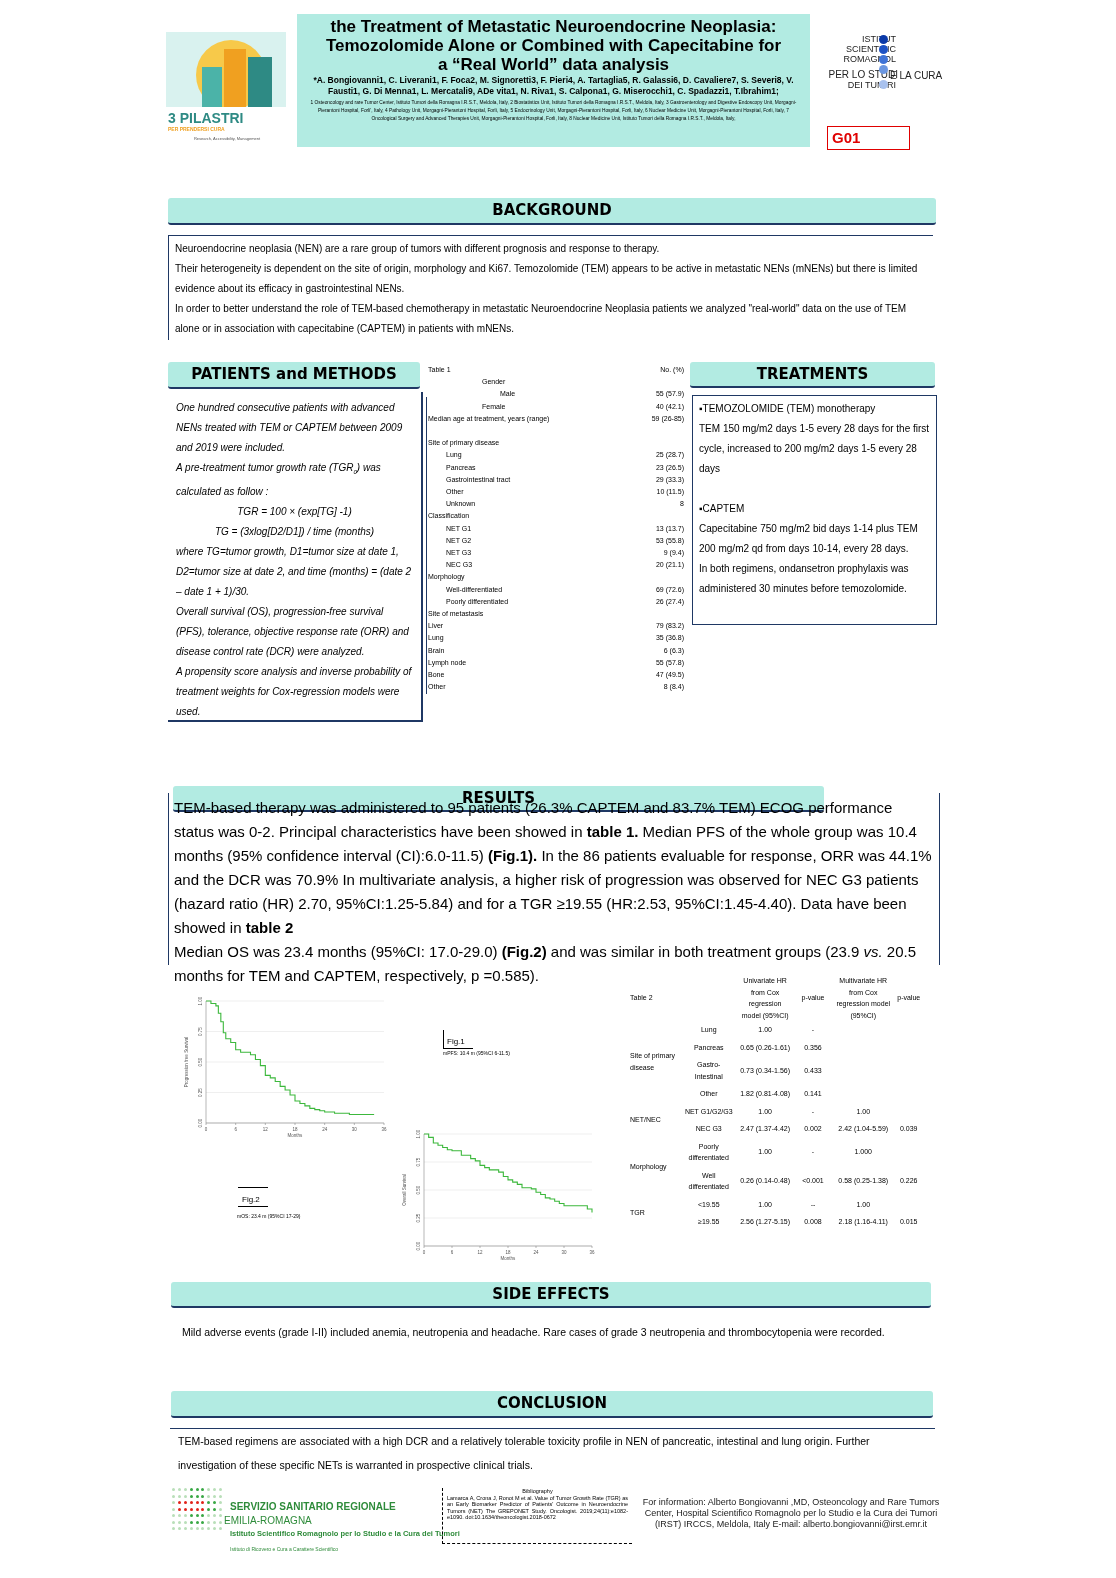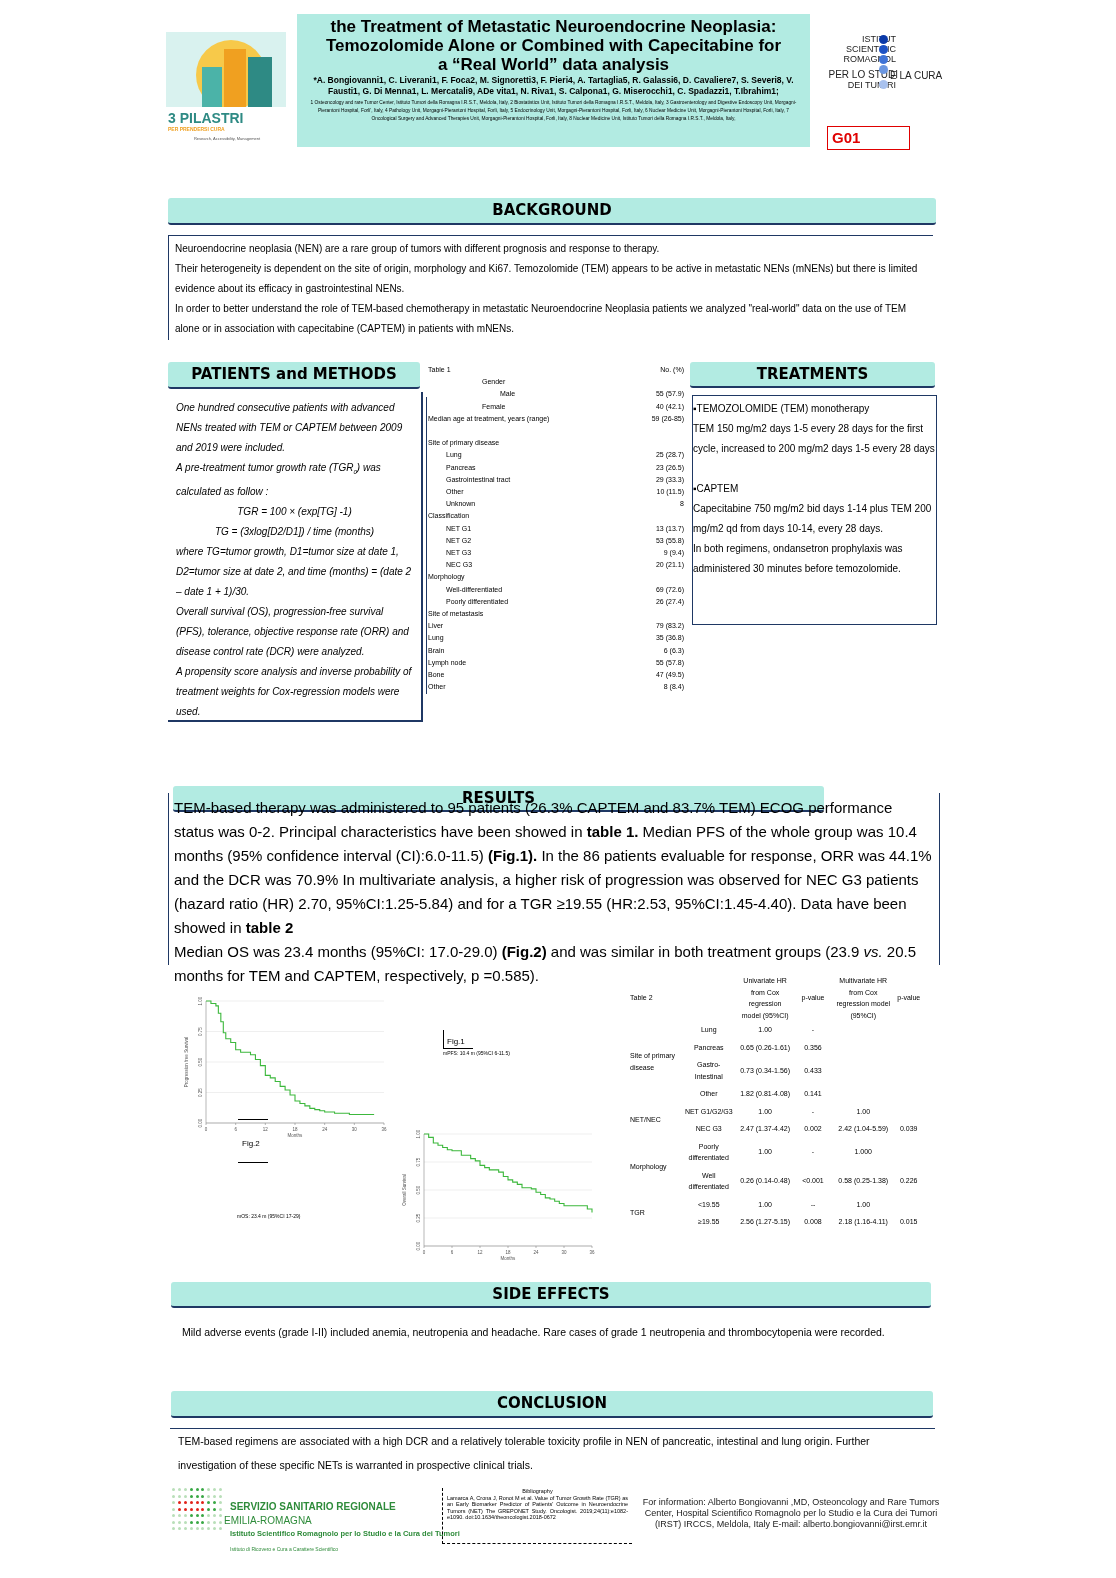--- a/index.html
+++ b/index.html
@@ -46,21 +46,21 @@
   .pm-box p { margin: 0; font-style: italic; }
   .center { text-align: center; }
 
   
   .t1 { left: 428px; top: 364px; width: 260px; font-size: 7px; line-height: 12.2px; }
   .t1 .row { display: flex; justify-content: space-between; }
   .t1 .row .v { width: 60px; text-align: right; padding-right: 4px; }
   .t1-left-border { left: 426px; top: 397px; width: 0; height: 297px; border-left: 1.5px solid #1f3864; }
 
   
-  .tr-box { left: 692px; top: 395px; width: 245px; height: 230px; border: 1.5px solid #1f3864; padding: 3px 0; box-sizing: border-box; }
+  .tr-box { left: 692px; top: 395px; width: 245px; height: 230px; border: 1.5px solid #1f3864; padding: 3px 6px; box-sizing: border-box; }
   .tr-box p { margin: 0; }
 
   
   .res-box { left: 168px; top: 793px; width: 772px; height: 172px; border-left: 1.5px solid #1f3864; border-right: 1.5px solid #1f3864; padding: 3px 5px; box-sizing: border-box; font-size: 15px; line-height: 24px; }
 
   
   .chart { position: absolute; }
   .chart svg { display: block; }
   .fig-label { font-size: 8px; }
   .fig-sub { font-size: 5px; }
@@ -353,21 +353,21 @@
       <text x="138" y="126" font-size="4.5" fill="#555" text-anchor="middle" font-family="Liberation Sans, sans-serif">24</text>
       <line x1="166" x2="166" y1="118" y2="120" stroke="#888" stroke-width="0.6"></line>
       <text x="166" y="126" font-size="4.5" fill="#555" text-anchor="middle" font-family="Liberation Sans, sans-serif">30</text>
       <line x1="194" x2="194" y1="118" y2="120" stroke="#888" stroke-width="0.6"></line>
       <text x="194" y="126" font-size="4.5" fill="#555" text-anchor="middle" font-family="Liberation Sans, sans-serif">36</text>
       <text x="110" y="132" font-size="4.5" fill="#555" text-anchor="middle" font-family="Liberation Sans, sans-serif">Months</text>
       <text x="8" y="62" font-size="4.5" fill="#555" text-anchor="middle" transform="rotate(-90 8 62)" font-family="Liberation Sans, sans-serif">Overall Survival</text>
       <path d="M 26 6 H 30.666666666666664 V 9.36 H 35.33333333333333 V 14.959999999999994 H 40 V 17.200000000000003 H 44.666666666666664 V 19.439999999999998 H 49.333333333333336 V 21.680000000000007 H 54 V 22.799999999999997 H 63.33333333333333 V 27.28 H 72.66666666666667 V 30.64 H 77.33333333333334 V 32.879999999999995 H 82 V 37.36 H 86.66666666666666 V 39.60000000000001 H 91.33333333333333 V 41.83999999999999 H 100.66666666666666 V 44.08 H 105.33333333333333 V 48.56 H 110 V 51.92 H 114.66666666666667 V 54.160000000000004 H 119.33333333333334 V 56.39999999999999 H 124 V 59.76 H 133.33333333333331 V 60.879999999999995 H 138 V 64.24000000000001 H 142.66666666666666 V 66.47999999999999 H 147.33333333333331 V 69.84 H 152 V 70.96000000000001 H 156.66666666666666 V 73.19999999999999 H 161.33333333333334 V 75.44 H 166 V 77.68 H 175.33333333333331 V 77.68 H 184.66666666666666 V 77.68 H 189.33333333333334 V 81.03999999999999 H 194 V 84.4" fill="none" stroke="#3cb83c" stroke-width="1.1"></path>
     </svg>
 </div>
-<div class="abs" style="left:238px; top:1119px; border-top:1px solid #000; border-bottom:1px solid #000; padding:12px 4px; width:22px;">
+<div class="abs" style="left:238px; top:1187px; border-top:1px solid #000; border-bottom:1px solid #000; padding:0 4px; width:22px;">
   <span class="fig-label">Fig.2</span>
 </div>
 <div class="abs fig-sub" style="left:237px; top:1213px;">mOS: 23.4 m (95%CI 17-29)</div>
 
 <div class="abs t2">
   <table>
     <tbody>
         <tr>
       <td class="l" style="width:50px;">Table 2</td>
       <td style="width:52px;"></td>
@@ -452,21 +452,21 @@
           <td style="padding-top: 3px; padding-bottom: 3px;">2.18 (1.16-4.11)</td>
           <td style="padding-top: 3px; padding-bottom: 3px;">0.015</td>
         </tr>
       </tbody>
   </table>
 </div>
 
 <div class="abs sec-head" style="left:171px; top:1282px; width:760px; height:24px; line-height:24px;">
   <span>SIDE EFFECTS</span>
 </div>
-<div class="abs side-box">Mild adverse events (grade I-II) included anemia, neutropenia and headache. Rare cases of grade 1 neutropenia and thrombocytopenia were recorded.</div>
+<div class="abs side-box">Mild adverse events (grade I-II) included anemia, neutropenia and headache. Rare cases of grade 3 neutropenia and thrombocytopenia were recorded.</div>
 
 <div class="abs sec-head" style="left:171px; top:1391px; width:762px; height:25px; line-height:25px;">
   <span>CONCLUSION</span>
 </div>
 <div class="abs conc-box">TEM-based regimens are associated with a high DCR and a relatively tolerable toxicity profile in NEN of pancreatic, intestinal and lung origin. Further investigation of these specific NETs is warranted in prospective clinical trials.</div>
 
 <div class="abs ssr">
   <div class="ssr-dots" id="ssrdots">
       <i class="l"></i>
       <i class="l"></i>

